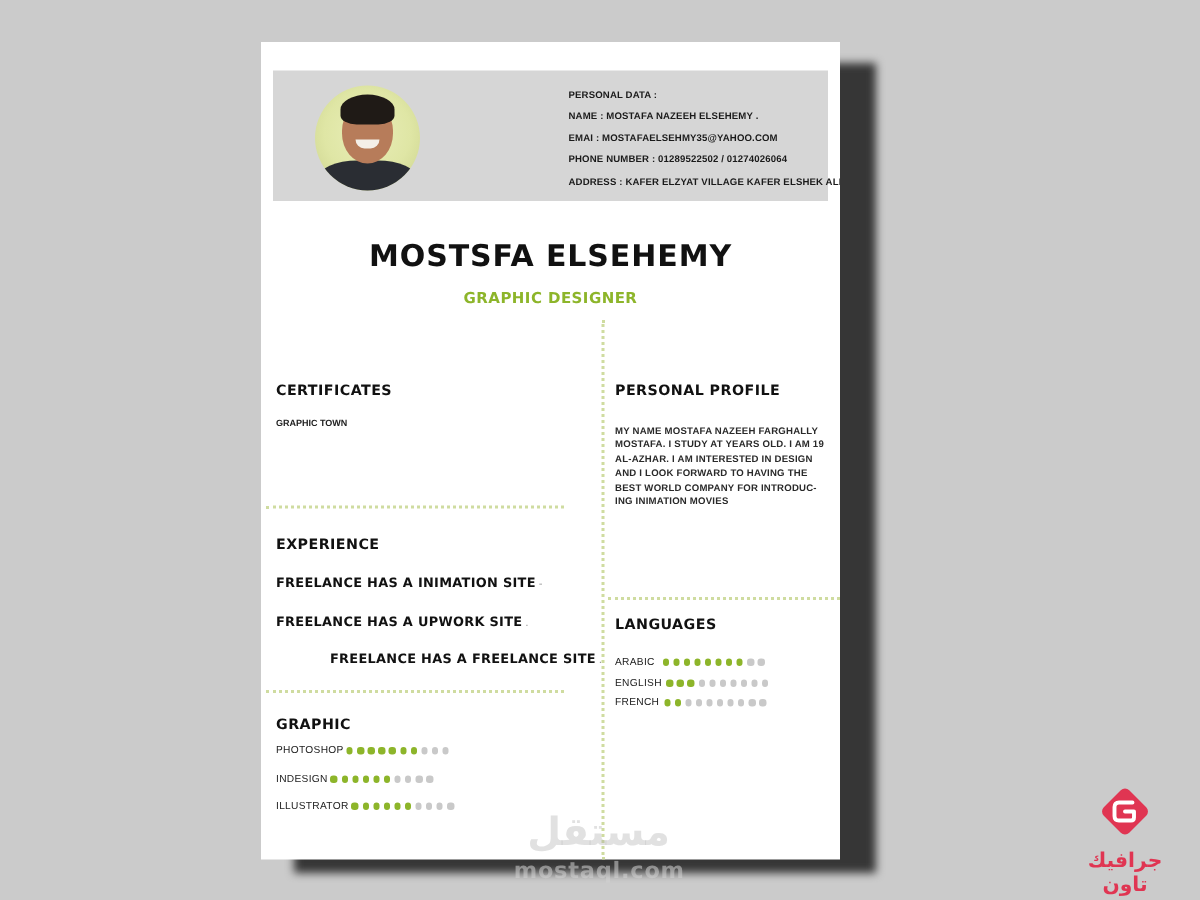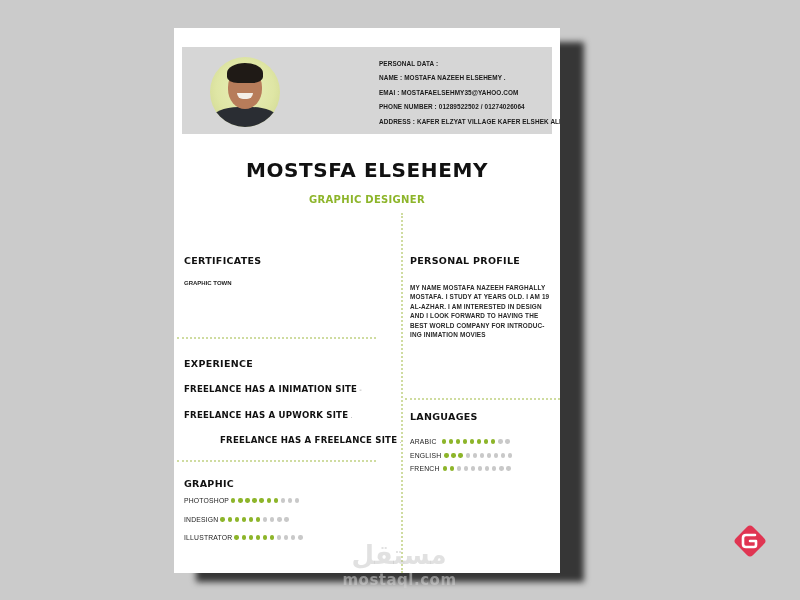--- a/index.html
+++ b/index.html
@@ -335,13 +335,14 @@
 
 <div class="watermark-url">mostaql.com</div>
 
 <div class="brand">
   <div class="brand-logo">
     <svg width="38" height="38" viewBox="0 0 38 38">
       <rect x="7" y="7" width="24" height="24" rx="4" transform="rotate(45 19 19)" fill="#e03552"></rect>
       <path d="M24 13 L15 13 Q12 13 12 16 L12 22 Q12 25 15 25 L23 25 Q25 25 25 23 L25 19 L19 19" fill="none" stroke="#ffffff" stroke-width="2.6" stroke-linecap="round" stroke-linejoin="round"></path>
     </svg>
   </div>
+  <div class="brand-text">جرافيك تاون</div>
 </div>
 
 </body></html>

